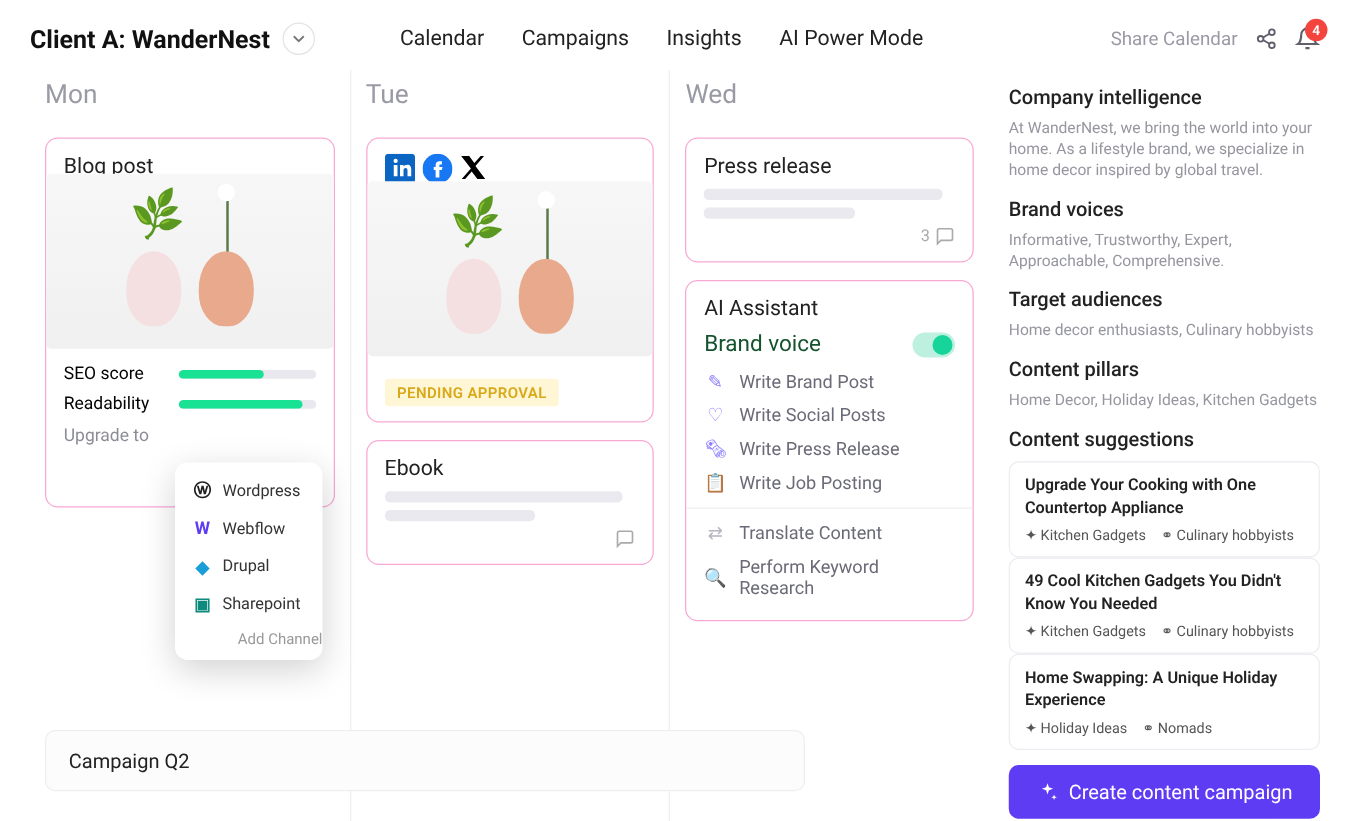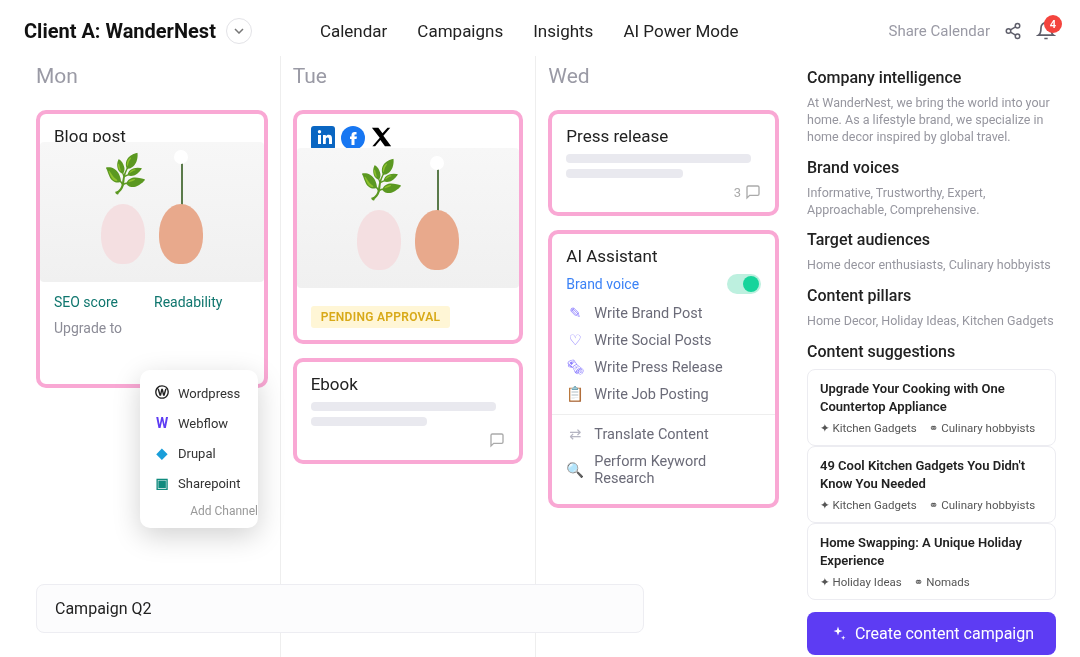--- a/index.html
+++ b/index.html
@@ -16,31 +16,31 @@
 .icon-btn{color:#5f5f6b;cursor:pointer}
 .bell-wrap{position:relative}
 .badge{position:absolute;top:-6px;right:-6px;background:#f4443e;color:#fff;font-size:11px;font-weight:600;width:18px;height:18px;border-radius:50%;display:flex;align-items:center;justify-content:center}
 
 .body{flex:1;display:flex;gap:0;min-height:0}
 .cal{flex:1;display:grid;grid-template-columns:1fr 1fr 1fr;gap:0;min-width:0}
 .day{border-left:1px solid #eee;padding:0 12px;display:flex;flex-direction:column;gap:14px}
 .day:first-child{border-left:none}
 .day-head{text-align:left;color:#9a9aa5;font-size:21px;padding:8px 0}
 
-.card{border:4px solid #f9a8d4;border-radius:10px;background:#fff;padding:12px 14px;position:relative}
+.card{border:1px solid #f9a8d4;border-radius:10px;background:#fff;padding:12px 14px;position:relative}
 .card-title{font-size:17px;color:#222;margin-bottom:8px}
 .img-ph{height:140px;background:linear-gradient(180deg,#f7f7f7 0%,#f0f0f0 100%);border-radius:4px;margin:-12px -14px 12px -14px;display:flex;align-items:flex-end;justify-content:center;gap:14px;padding-bottom:18px;position:relative;overflow:hidden}
 .vase{width:44px;height:60px;border-radius:50% 50% 45% 45%;position:relative}
 .vase.pink{background:#f4dfe1}
 .vase.orange{background:#e8a98c}
 .stem{position:absolute;bottom:58px;left:50%;width:2px;height:48px;background:#5a7a4a}
 .leaves{position:absolute;bottom:70px;left:5px;color:#4a7a3a;font-size:32px;transform:rotate(-15deg)}
 .flower{position:absolute;bottom:100px;left:50%;transform:translateX(-50%);width:14px;height:14px;background:#fff;border-radius:50%}
 
-.metrics{display:flex;flex-direction:row;gap:8px;font-size:14px;color:#0f766e}
+.metrics{display:flex;flex-direction:column;gap:8px;font-size:14px;color:#000000}
 .metric{display:flex;align-items:center;gap:12px}
 .metric span{width:80px}
 .bar{flex:1;height:7px;background:#e8e8ee;border-radius:4px;overflow:hidden}
 .bar-fill{height:100%;background:#1ae294;border-radius:4px}
 
 .pub-row{margin-top:10px;font-size:14px;color:#8c8c97}
 .pop{position:absolute;left:140px;top:370px;width:118px;background:#fff;border-radius:10px;box-shadow:0 8px 28px rgba(0,0,0,0.18);padding:8px 0;z-index:10;font-size:13px}
 .pop-item{display:flex;align-items:center;gap:8px;padding:7px 14px;color:#333;cursor:pointer}
 .pop-icon{width:16px;height:16px;display:inline-flex;align-items:center;justify-content:center;font-size:14px;font-weight:700}
 .add-ch{text-align:right;color:#999;font-size:12px;padding:6px 0 2px}
@@ -53,21 +53,21 @@
 
 .skel{height:9px;background:#e9e9ef;border-radius:4px;margin:6px 0}
 .skel.s1{width:95%}
 .skel.s2{width:60%}
 .cmt{display:flex;justify-content:flex-end;align-items:center;gap:4px;color:#aaa;font-size:13px;margin-top:6px}
 
 .ai-card .ai-row{display:flex;align-items:center;gap:10px;font-size:14.5px;color:#6b6b78;padding:5px 0;cursor:pointer}
 .ai-card .ai-row .ic{width:18px;text-align:center;color:#8b7dff}
 .ai-card .ai-row.gray .ic{color:#b5b5c2}
 .ai-head{display:flex;justify-content:space-between;align-items:center;margin-bottom:6px}
-.ai-head span{color:#3b82f6;font-size:14px}
+.ai-head span{color:#14532d;font-size:18px}
 .toggle{width:34px;height:20px;background:#bdf0df;border-radius:10px;position:relative;cursor:pointer}
 .toggle:after{content:"";position:absolute;right:2px;top:2px;width:16px;height:16px;background:#17d49b;border-radius:50%}
 .divider{height:1px;background:#eee;margin:6px -14px}
 
 .panel{width:265px;padding:8px 0 0 16px;display:flex;flex-direction:column;gap:8px;min-height:0}
 .p-h{font-size:16px;color:#222;font-weight:500;margin-top:4px}
 .p-t{font-size:12.5px;color:#96969f;line-height:1.35}
 .sugg{background:#fff;border:1px solid #ececf1;border-radius:8px;padding:10px 12px}
 .sugg-t{font-size:13px;font-weight:600;color:#222;line-height:1.35;margin-bottom:6px}
 .tags{display:flex;gap:12px;font-size:11.5px;color:#555}

